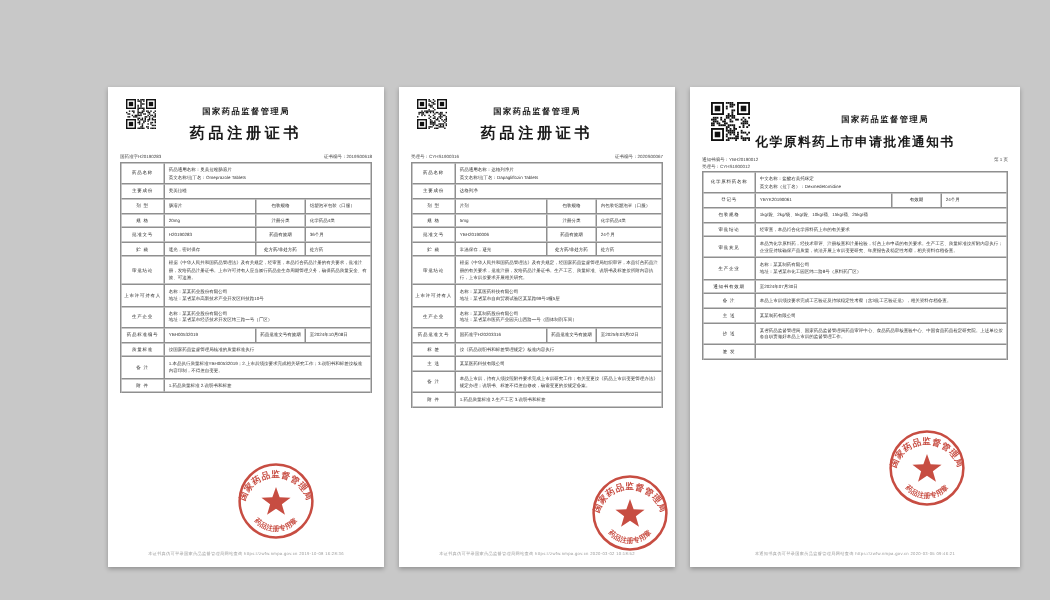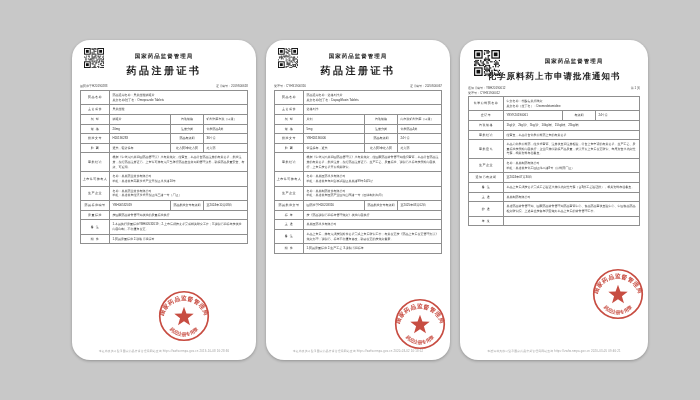--- a/index.html
+++ b/index.html
@@ -3,28 +3,27 @@
 <meta charset="utf-8">
 <style>
   html,body{margin:0;padding:0;}
   body{
     width:700px;height:400px;overflow:hidden;
     background:#c8c8c8;
     font-family:"Liberation Sans","DejaVu Sans",sans-serif;
     position:relative;
   }
   .page{
-    position:absolute;top:40px;height:320px;background:#fff;
+    position:absolute;top:58px;height:320px;background:#fff;
     box-shadow:0 1px 3px rgba(0,0,0,.28);
     color:#333;
-    border-radius:18px;
   }
   #page1{left:72px;width:184px;}
   #page2{left:266px;width:184px;}
-  #page3{left:460px;width:188px;}
+  #page3{left:460px;width:220px;}
   .qr{position:absolute;image-rendering:pixelated;}
   #page1 .qr,#page2 .qr{left:12px;top:8px;width:20px;height:20px;}
   #page3 .qr{left:14px;top:10px;width:26px;height:26px;}
   .agency{
     position:absolute;left:0;right:0;text-align:center;
     font-size:5.5px;font-weight:bold;color:#222;letter-spacing:1px;
   }
   #page1 .agency,#page2 .agency{top:13px;}
   #page3 .agency{top:18px;left:40px;right:0;}
   .doc-title{

